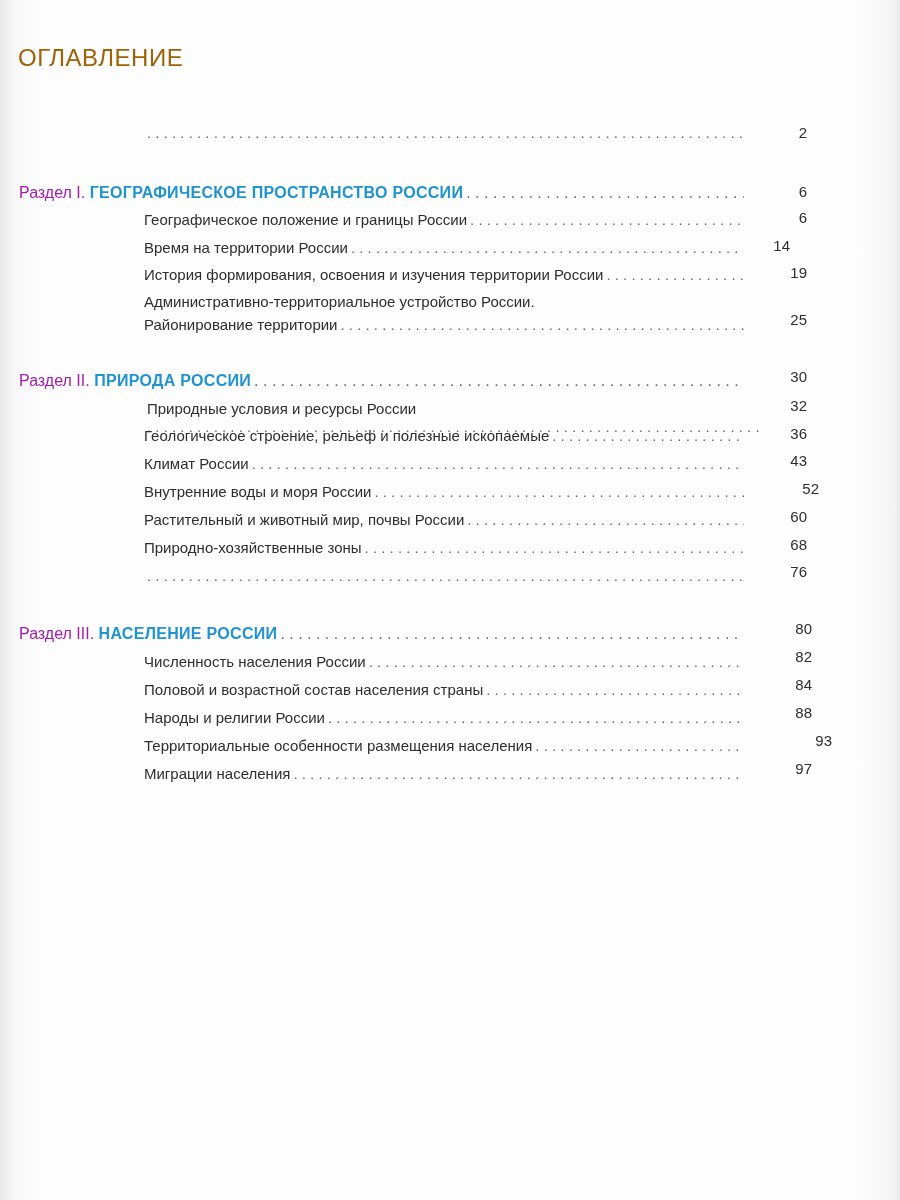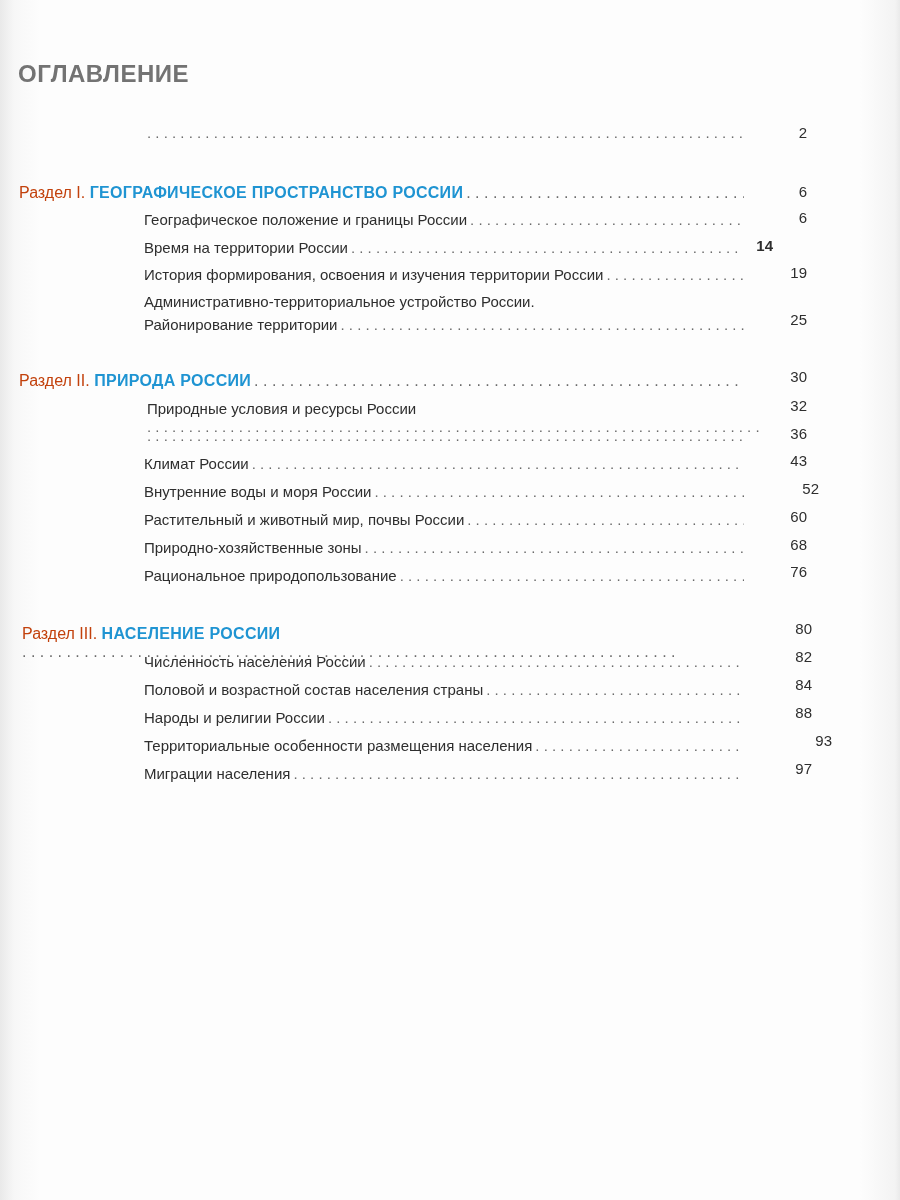--- a/index.html
+++ b/index.html
@@ -9,41 +9,41 @@
     font-family: "Liberation Sans", "DejaVu Sans", sans-serif;
     color: #2e2e2e;
     position: relative;
   }
   .page-shade {
     position: absolute; left: 0; top: 0; width: 900px; height: 1200px;
     background: linear-gradient(90deg, #e9e9e9 0px, #f7f7f7 14px, #fdfdfd 40px, #fdfdfd 860px, #f3f3f3 895px, #eaeaea 900px);
     pointer-events: none;
   }
   .title {
-    position: absolute; left: 18px; top: 44px;
-    font-size: 24px; letter-spacing: 0.5px; color: #737373;
-    font-weight: bold;
+    position: absolute; left: 18px; top: 28px;
+    font-size: 24px; letter-spacing: 0.5px; color: #a16207;
+    font-weight: normal;
   }
   .toc { position: absolute; left: 0; top: 0; width: 900px; }
   .row {
     position: absolute; display: flex; align-items: baseline;
     font-size: 15px; line-height: 18px;
   }
   .row .label { white-space: nowrap; }
   .row .leader {
     flex: 1; overflow: hidden; white-space: nowrap;
     color: #6a6a6a; letter-spacing: 4.2px; margin-left: 3px; margin-right: 4px;
   }
   .row .leader::after { content: ". . . . . . . . . . . . . . . . . . . . . . . . . . . . . . . . . . . . . . . . . . . . . . . . . . . . . . . . . . . . . . . . . . . . . . . . . ."; letter-spacing: 0; }
   .page-num {
     position: absolute; width: 40px; text-align: right; font-size: 15px; color: #2e2e2e;
   }
   .sub { left: 144px; width: 604px; }
   .sec { left: 19px; width: 729px; color: #2a98d4; font-size: 16px; }
-  .sec .prefix { color: #c2410c; }
+  .sec .prefix { color: #a21caf; }
   .sec .name { font-weight: bold; color: #1f94d2; letter-spacing: 0.3px; }
   .multi-first { position: absolute; left: 144px; font-size: 15px; line-height: 18px; }
 </style>
 </head>
 <body>
 
 <div class="page-shade"></div>
 
 <h1 class="title">ОГЛАВЛЕНИЕ</h1>
 
@@ -66,21 +66,21 @@
   <div class="row sub" style="top:211px;">
     <span class="label">Географическое положение и границы России</span>
     <span class="leader"></span>
   </div>
   <div class="page-num" style="left:767px; top:209px;">6</div>
 
   <div class="row sub" style="top:239px;">
     <span class="label">Время на территории России</span>
     <span class="leader"></span>
   </div>
-  <div class="page-num" style="left:733px; top:237px;font-weight:bold;">14</div>
+  <div class="page-num" style="left:750px; top:237px;">14</div>
 
   <div class="row sub" style="top:266px;">
     <span class="label">История формирования, освоения и изучения территории России</span>
     <span class="leader"></span>
   </div>
   <div class="page-num" style="left:767px; top:264px;">19</div>
 
   <div class="multi-first" style="top:293px;">Административно-территориальное устройство России.</div>
   <div class="row sub" style="top:316px;">
     <span class="label">Районирование территории</span>
@@ -97,20 +97,21 @@
   </div>
   <div class="page-num" style="left:767px; top:368px;">30</div>
 
   <div class="row sub" style="top:400px;flex-direction:column;">
     <span class="label">Природные условия и ресурсы России</span>
     <span class="leader"></span>
   </div>
   <div class="page-num" style="left:767px; top:397px;">32</div>
 
   <div class="row sub" style="top:427px;">
+    <span class="label">Геологическое строение, рельеф и полезные ископаемые</span>
     <span class="leader"></span>
   </div>
   <div class="page-num" style="left:767px; top:425px;">36</div>
 
   <div class="row sub" style="top:455px;">
     <span class="label">Климат России</span>
     <span class="leader"></span>
   </div>
   <div class="page-num" style="left:767px; top:452px;">43</div>
 
@@ -126,26 +127,25 @@
   </div>
   <div class="page-num" style="left:767px; top:508px;">60</div>
 
   <div class="row sub" style="top:539px;justify-content:space-between;">
     <span class="label">Природно-хозяйственные зоны</span>
     <span class="leader"></span>
   </div>
   <div class="page-num" style="left:767px; top:536px;">68</div>
 
   <div class="row sub" style="top:567px;">
-    <span class="label">Рациональное природопользование</span>
     <span class="leader"></span>
   </div>
   <div class="page-num" style="left:767px; top:563px;">76</div>
 
-  <div class="row sec" style="top:625px;flex-direction:column;">
+  <div class="row sec" style="top:625px;">
     <span class="label">
       <span class="prefix">Раздел III.</span>
       <span class="name">НАСЕЛЕНИЕ РОССИИ</span>
     </span>
     <span class="leader"></span>
   </div>
   <div class="page-num" style="left:772px; top:620px;">80</div>
 
   <div class="row sub" style="top:653px;">
     <span class="label">Численность населения России</span>

